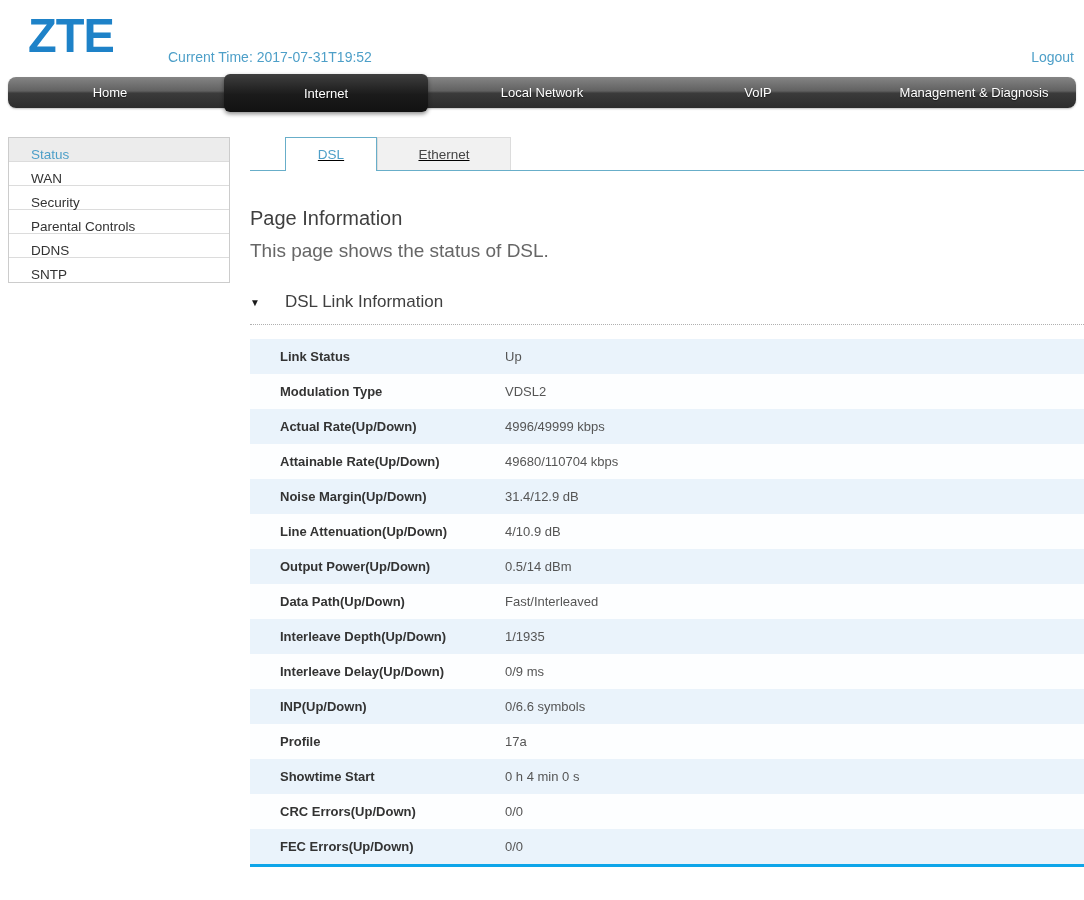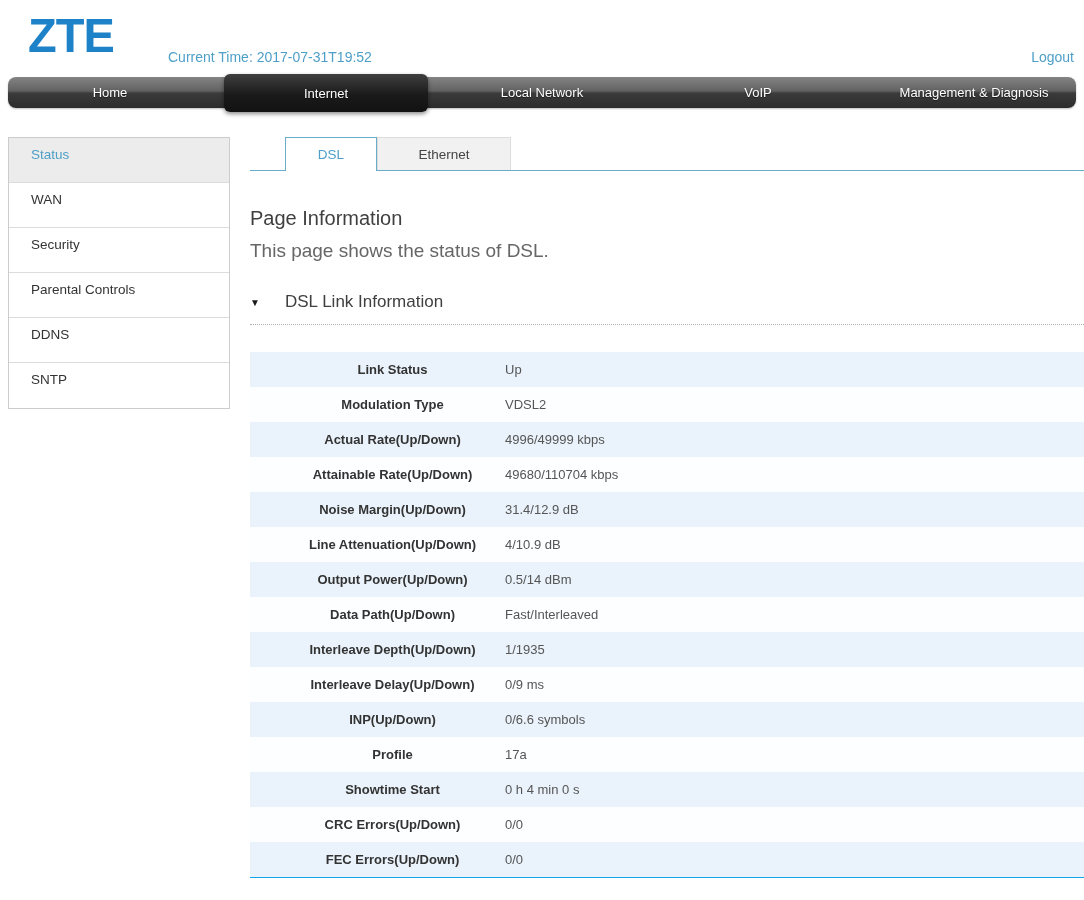--- a/index.html
+++ b/index.html
@@ -45,48 +45,48 @@
     top:-3px;height:38px;border-radius:6px;
     background:linear-gradient(to bottom,#3f3f3f 0%,#1a1a1a 55%,#121212 100%);
     box-shadow:0 2px 4px rgba(0,0,0,.45);
   }
   
   .sidebar{
     position:absolute;left:8px;top:137px;width:222px;
     border:1px solid #cccccc;background:#ffffff;
   }
   .side-item{
-    height:45px;line-height:34px;padding-left:22px;
+    height:24px;line-height:34px;padding-left:22px;
     font-size:13.5px;color:#333;border-bottom:1px solid #dcdcdc;cursor:pointer;
     background:#ffffff;
   }
   .side-item:last-child{border-bottom:none;}
   .side-item.active{background:#ececec;color:var(--accent-text);}
   
   .content{position:absolute;left:250px;top:137px;width:834px;}
-  .tabbar{height:34px;display:flex;border-bottom:1px solid var(--accent-line);}
+  .tabbar{height:34px;display:flex;border-bottom:1px solid var(--accent-line);text-decoration:underline;}
   .tab{
     width:134px;display:flex;align-items:center;justify-content:center;
     font-size:13.5px;cursor:pointer;color:#444;
     background:#f1f1f1;border:1px solid #dcdcdc;border-bottom:none;
   }
   .tab.active{
     width:92px;margin-left:35px;background:#ffffff;
     border:1px solid var(--accent-line);border-bottom:none;
     color:var(--accent-text);margin-bottom:-1px;
   }
   .page-title{margin:36px 0 0 0;font-size:20px;font-weight:400;color:#3f3f3f;}
   .page-subtitle{margin:10px 0 0 0;font-size:19px;color:#666;}
   .section-head{
     margin-top:30px;display:flex;align-items:center;
     font-size:17px;color:#404040;cursor:pointer;
   }
   .section-head .tri{width:35px;font-size:10px;color:#1a1a1a;}
   .dotline{margin-top:12px;border-bottom:1px dotted #b0b0b0;}
-  .info-table{margin-top:27px;border-bottom:1px solid #0ea5e9;text-align:center;}
+  .info-table{margin-top:14px;border-bottom:3px solid #0ea5e9;}
   .row{display:flex;height:35px;align-items:center;font-size:13px;}
   .row:nth-child(odd){background:var(--row-alt);}
   .row:nth-child(even){background:#fdfeff;}
   .row .label{width:255px;padding-left:30px;font-weight:bold;color:#333;flex:none;}
   .row .value{color:#555;}
 </style>
 </head>
 <body>
 
 <div class="logo">ZTE</div>

